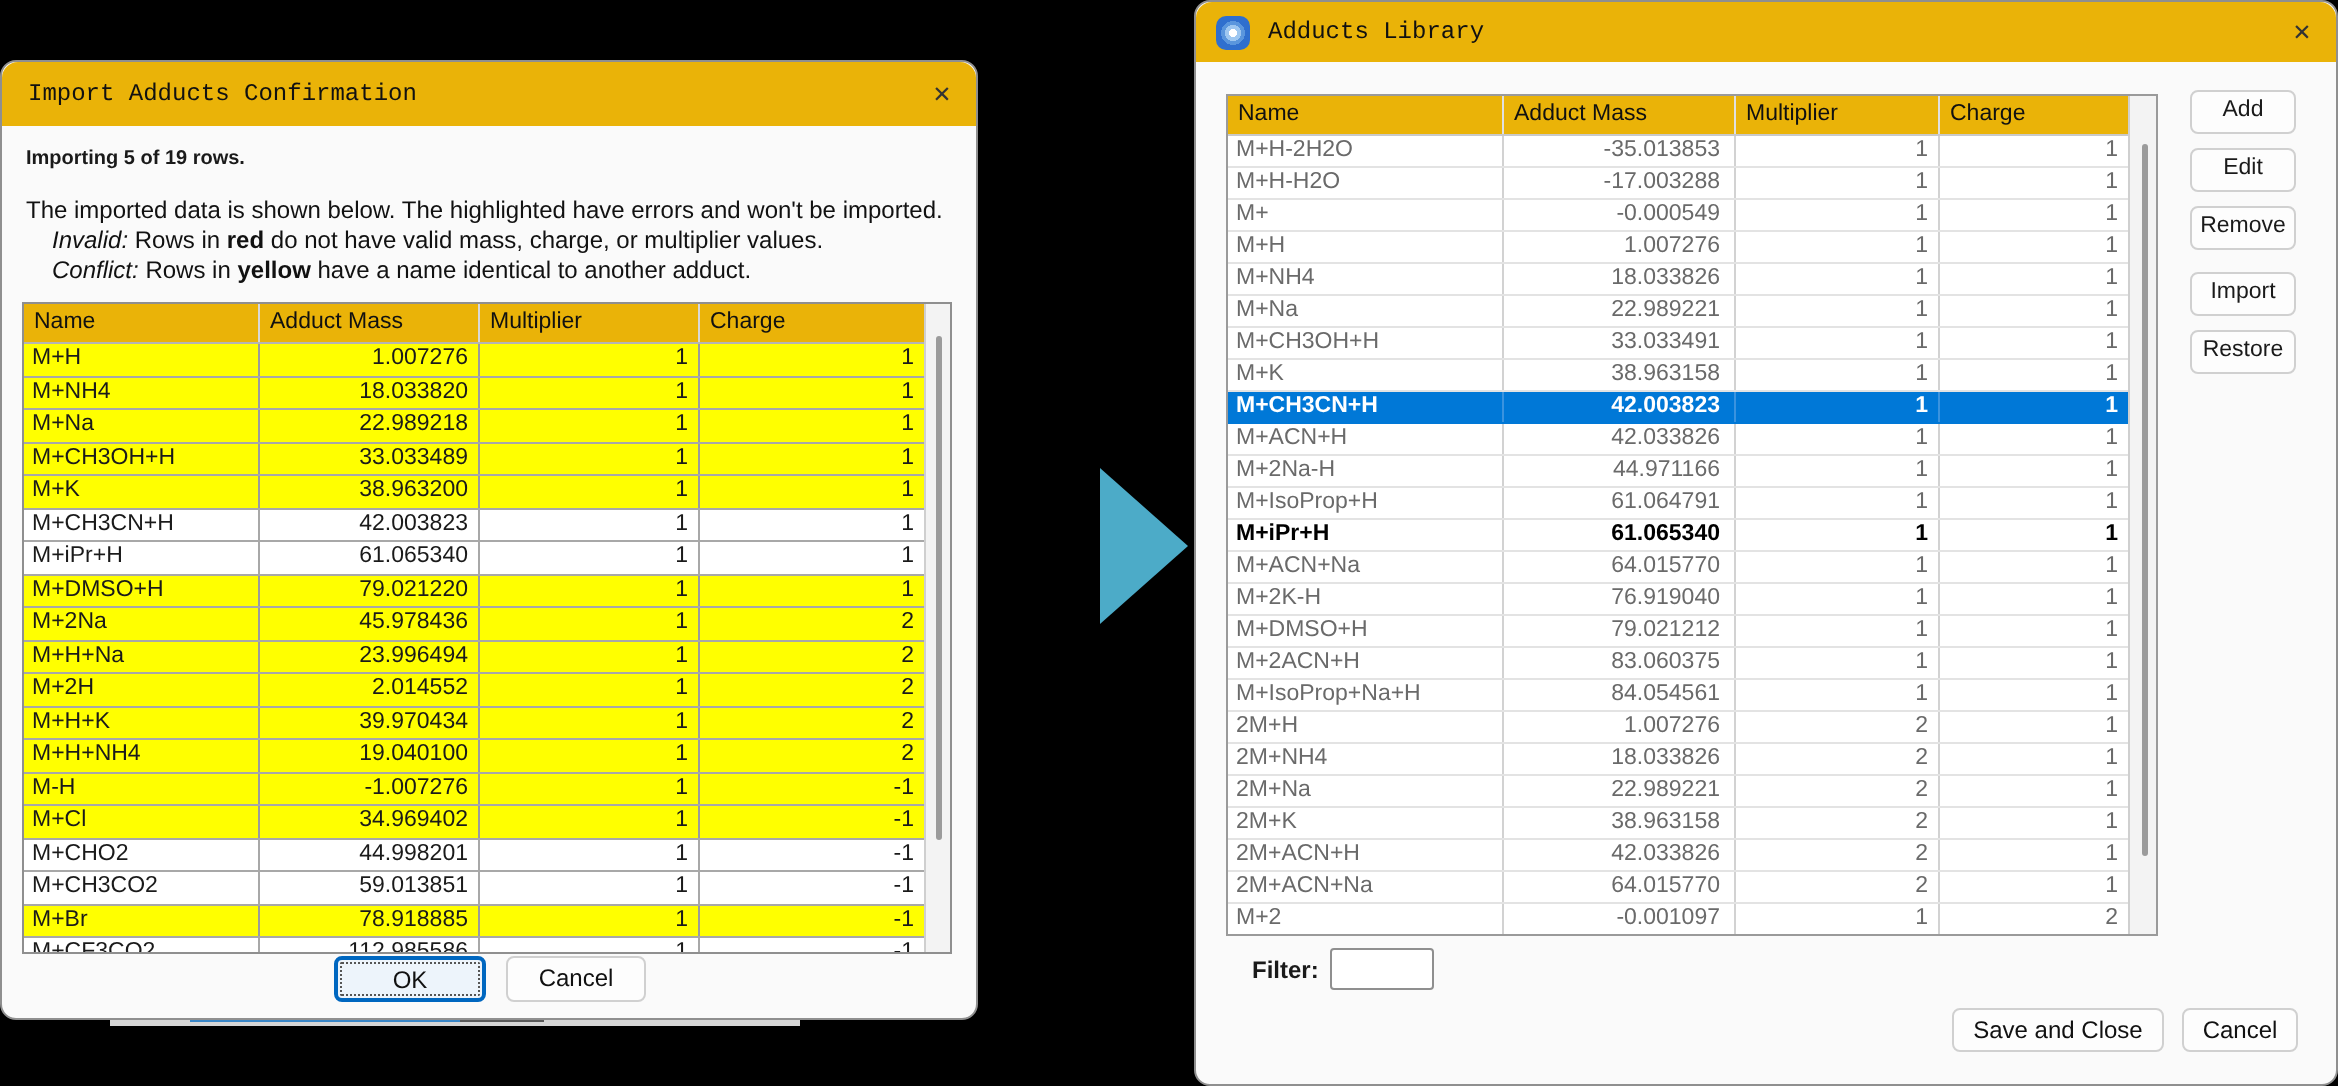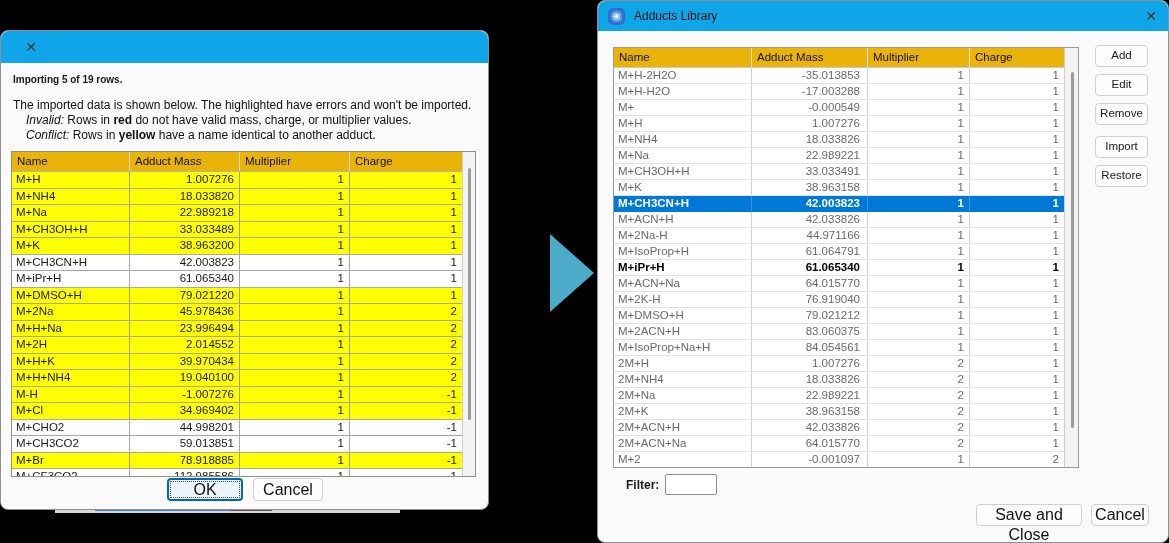--- a/index.html
+++ b/index.html
@@ -2,21 +2,21 @@
 <html><head>
 <meta charset="utf-8">
 <style>
   * { margin:0; padding:0; box-sizing:border-box; }
   html,body { width:1169px; height:543px; background:#000; overflow:hidden; }
   body { font-family:"Liberation Sans", sans-serif; color:#1a1a1a; }
   .screen { position:relative; width:1169px; height:543px; background:#000; }
 
   
   .dialog { position:absolute; background:#fafafa; border:1px solid #8f8f8f; border-radius:8px; z-index:2; }
-  .titlebar { display:flex; align-items:center; background:#0ea5e9; border-radius:8px 8px 0 0; font-size:12px; color:#111; }
+  .titlebar { display:flex; align-items:center; background:#eab308; border-radius:8px 8px 0 0; font-size:12px; color:#111;font-family:Liberation Mono, monospace; }
   .title-text { flex:1; }
   .close-x { width:34px; text-align:center; font-size:14px; color:#333; cursor:pointer; }
 
   
   .dlg-left { left:0; top:30px; width:489px; height:480px; }
   .dlg-left .titlebar { height:32px; padding-left:13px; }
   .dlg-left .msg { padding:11px 12px 0 12px; }
   .msg-heading { font-size:10px; font-weight:bold; margin-bottom:13px; }
   .msg-line { font-size:12px; line-height:15px; color:#111; }
   .ital { font-style:italic;margin-left:13px; }
@@ -38,21 +38,21 @@
   .dlg-left .cc { flex:1; text-align:right; padding-right:5px; border-right:none; }
   .dlg-left .th.h0 { width:118px; } .dlg-left .th.h1 { width:110px; }
   .dlg-left .th.h2 { width:110px; } .dlg-left .th.h3 { flex:1; border-right:none; }
   .trow.yellow { background:#ffff00; }
   .trow.yellow .tcell { border-right-color:#9b9b9b; }
 
   .vscroll { width:13px; background:#f3f3f3; border-left:1px solid #cfcfcf; position:relative; }
   .vthumb { position:absolute; left:5px; width:3px; background:#9b9b9b; border-radius:2px; }
   .dlg-left .vthumb { top:16px; height:252px; }
 
-  .btn { position:absolute; font-size:16px; text-align:center; background:#fdfdfd;
+  .btn { position:absolute; font-size:12px; text-align:center; background:#fdfdfd;
          border:1px solid #d0d0d0; border-radius:4px; color:#111; cursor:pointer; }
   .ok-btn { left:166px; top:447px; width:76px; height:23px; line-height:20px;
             background:#edf4fb; border:2px solid #0067c0; outline:1px dotted #555; outline-offset:-4px; }
   .dlg-left .cancel-btn { left:252px; top:447px; width:70px; height:23px; line-height:21px; }
 
   
   .arrow { position:absolute; z-index:1; }
   .arrow-shaft { position:absolute; left:498px; top:252px; width:53px; height:42px; }
   .arrow-head  { position:absolute; left:550px; top:234px; width:0; height:0;
                  border-top:39px solid transparent; border-bottom:39px solid transparent;
@@ -106,20 +106,21 @@
 
 <div class="screen">
 
   <div class="bg-strip">
     <div class="bg-strip-blue"></div>
     <div class="bg-strip-dark"></div>
   </div>
 
   <div class="dialog dlg-left">
     <div class="titlebar">
+      <span class="title-text">Import Adducts Confirmation</span>
       <span class="close-x">✕</span>
     </div>
 
     <div class="msg">
       <div class="msg-heading">Importing 5 of 19 rows.</div>
       <div class="msg-line">The imported data is shown below. The highlighted have errors and won't be imported.</div>
       <div class="msg-line"><span class="ital">Invalid:</span><span> Rows in </span><span class="bld">red</span><span> do not have valid mass, charge, or multiplier values.</span></div>
       <div class="msg-line"><span class="ital">Conflict:</span><span> Rows in </span><span class="bld">yellow</span><span> have a name identical to another adduct.</span></div>
     </div>
 

